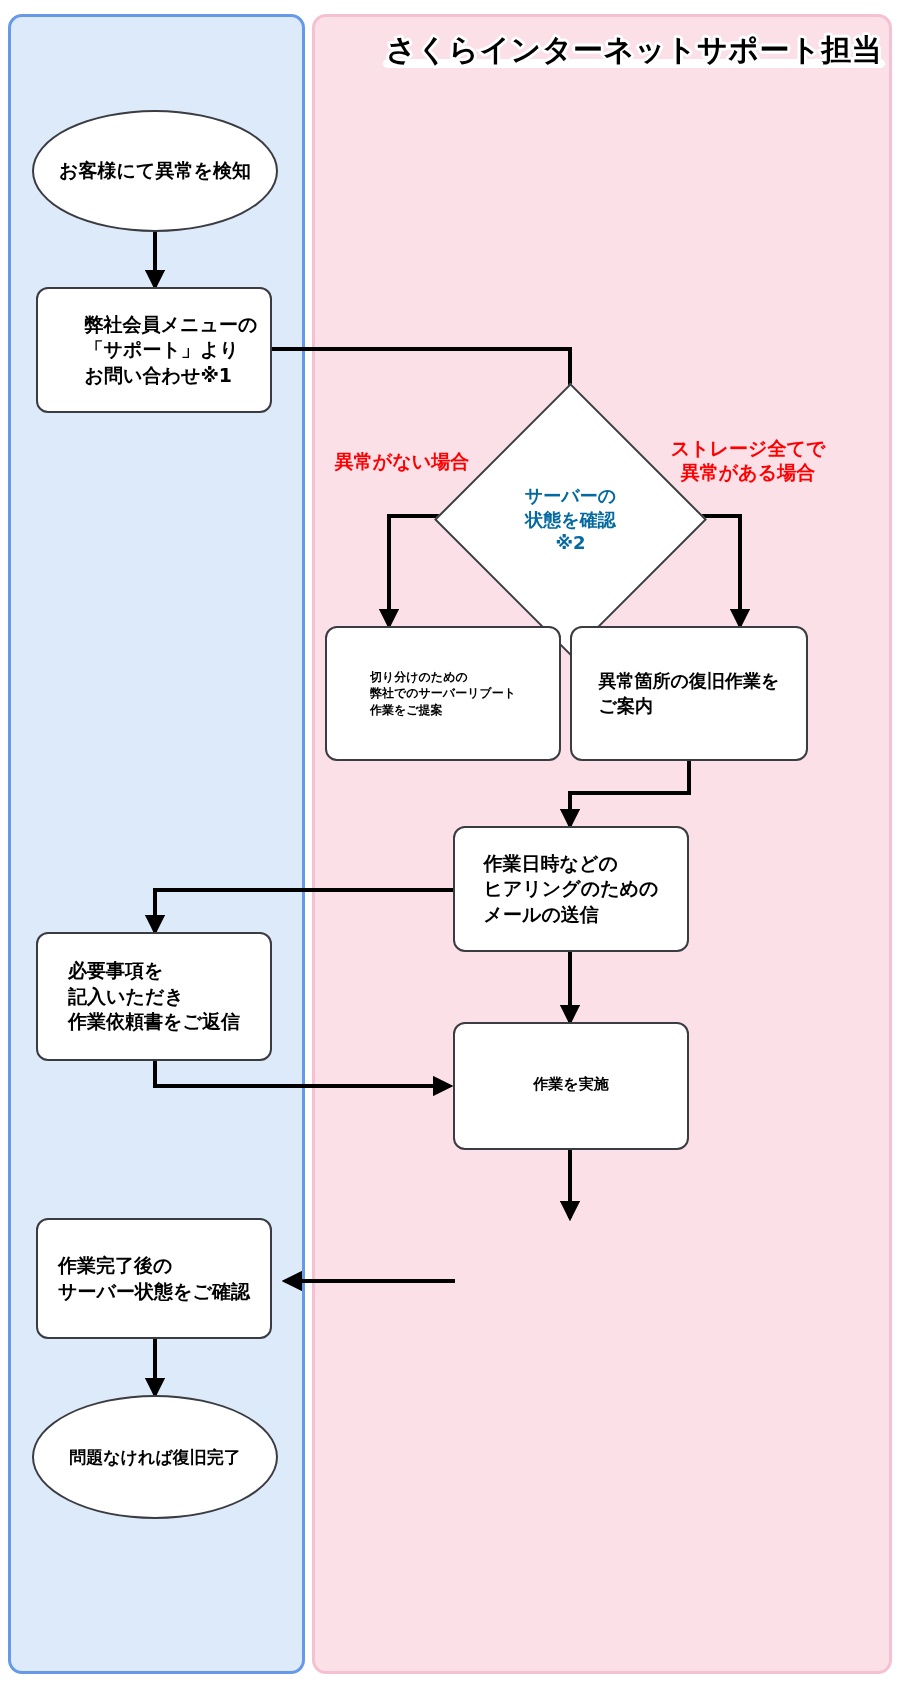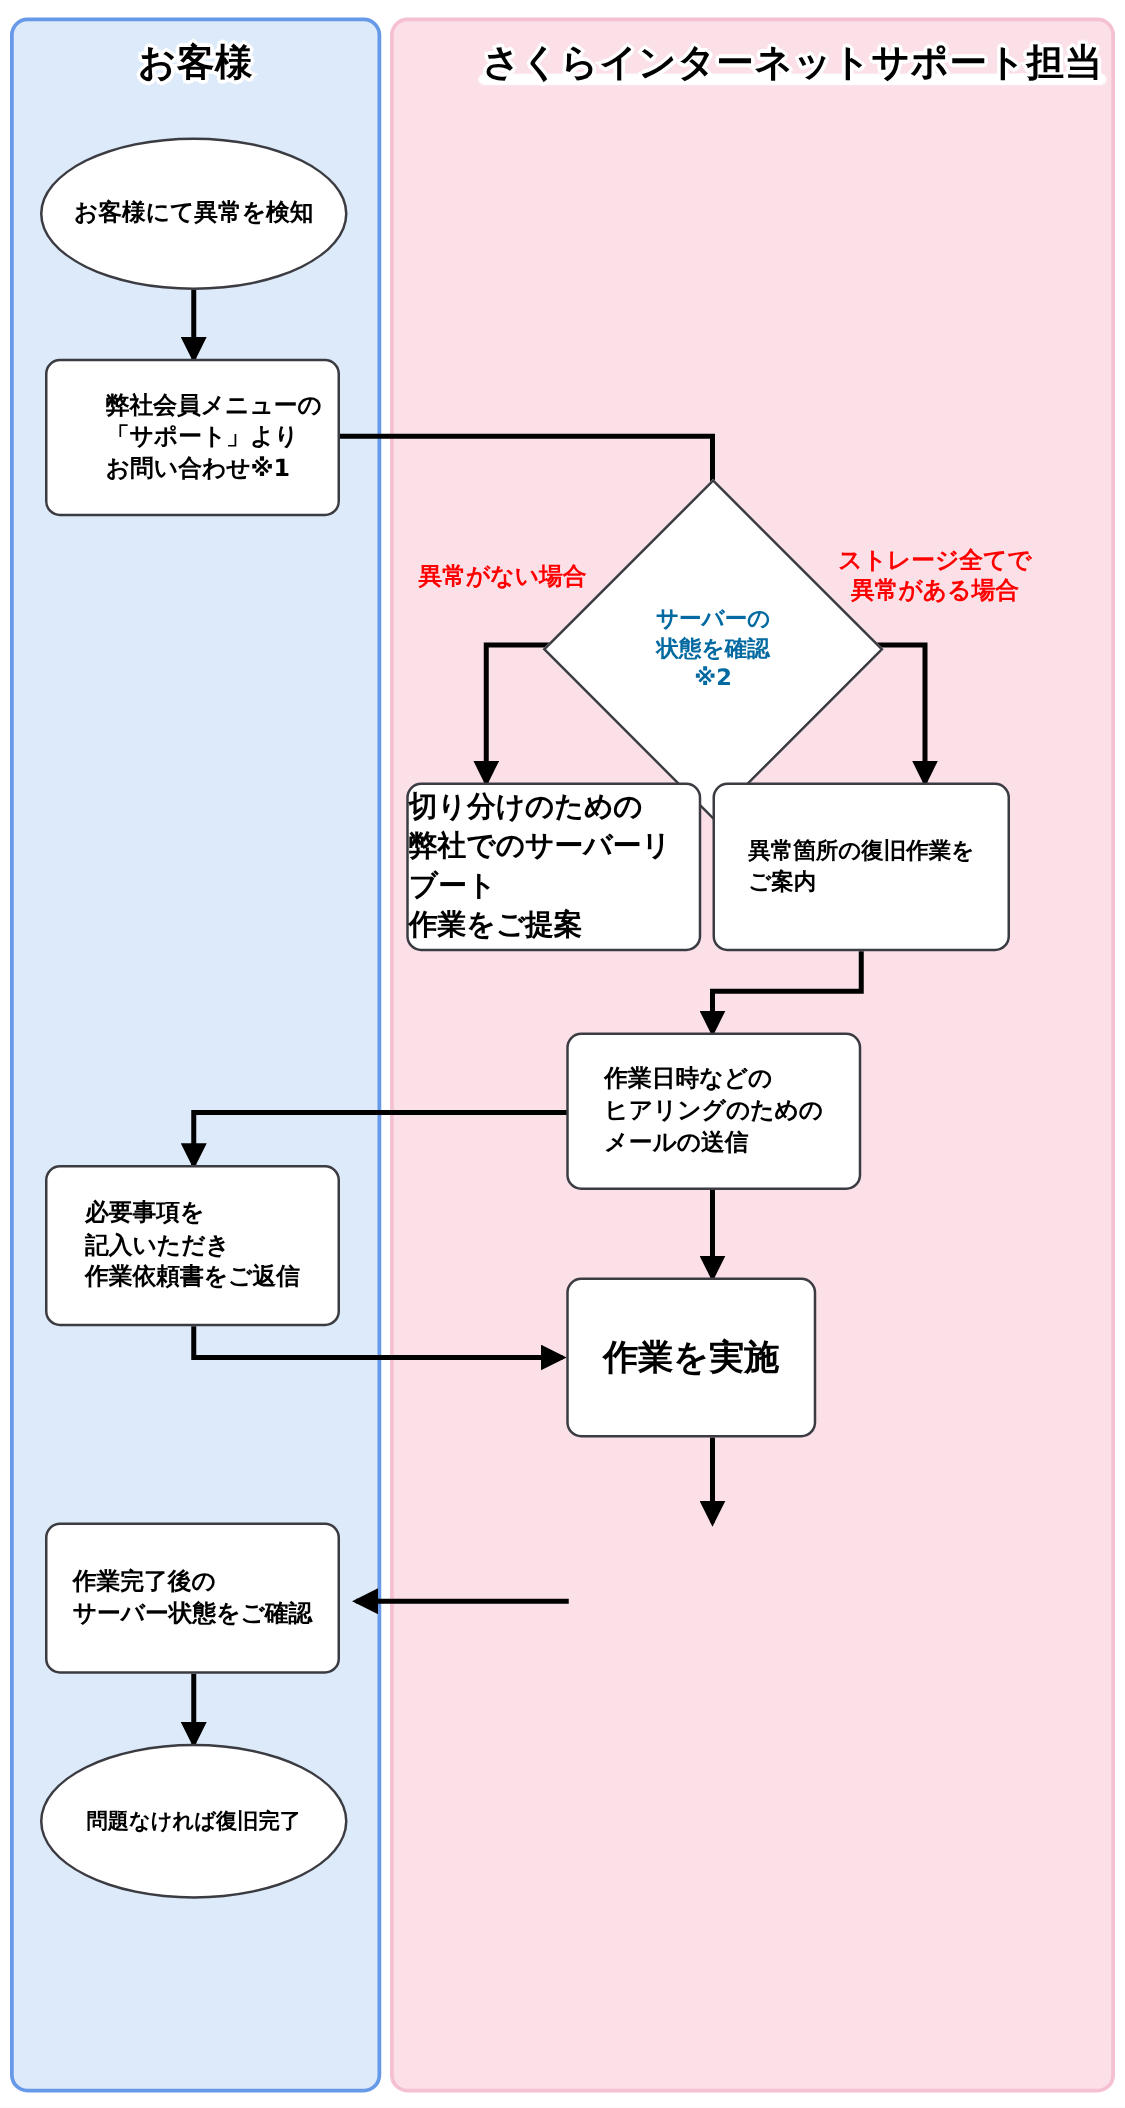--- a/index.html
+++ b/index.html
@@ -136,21 +136,20 @@
   }
 </style>
 </head>
 <body>
 
 <div id="canvas">
 
   <div class="lane lane-customer"></div>
   <div class="lane lane-support"></div>
 
-  <div class="lane-title lane-title-customer">お客様</div>
   <div class="lane-title lane-title-support">さくらインターネットサポート担当</div>
 
   <svg id="edges" viewBox="0 0 900 1686">
     <defs>
       <marker id="arrow" viewBox="0 0 10 10" refX="8.4" refY="5" markerWidth="5.2" markerHeight="5.2" orient="auto-start-reverse">
         <path d="M 0 0 L 10 5 L 0 10 z" fill="#000000"></path>
       </marker>
     </defs>
     <g stroke="#000000" stroke-width="4" fill="none" marker-end="url(#arrow)">
 
@@ -203,38 +202,38 @@
     <span class="txt">問題なければ復旧完了</span>
   </div>
 
   <div class="node-diamond" style="left:474px; top:423px; width:193px; height:193px;">
     <div class="dshape"></div>
     <div class="dlabel" style="font-size:18px;">サーバーの
 状態を確認
 ※2</div>
   </div>
 
-  <div class="node node-rect" style="left:325px; top:626px; width:236px; height:135px; font-size:23px;">
+  <div class="node node-rect" style="left:325px; top:626px; width:236px; height:135px; font-size:12px;">
     <span class="txt">切り分けのための
 弊社でのサーバーリブート
 作業をご提案</span>
   </div>
 
   <div class="node node-rect" style="left:570px; top:626px; width:238px; height:135px; font-size:18px;">
     <span class="txt">異常箇所の復旧作業を
 ご案内</span>
   </div>
 
   <div class="node node-rect" style="left:453px; top:826px; width:236px; height:126px; font-size:19px;">
     <span class="txt">作業日時などの
 ヒアリングのための
 メールの送信</span>
   </div>
 
-  <div class="node node-rect" style="left:453px; top:1022px; width:200px; height:128px; font-size:28px;">
+  <div class="node node-rect" style="left:453px; top:1022px; width:236px; height:128px; font-size:15px;font-family:Liberation Mono, monospace;">
     <span class="txt">作業を実施</span>
   </div>
 
 
   <div class="edge-label" style="left:312px; top:450px; width:180px; font-size:19px;">異常がない場合</div>
 
   <div class="edge-label" style="left:648px; top:437px; width:200px; font-size:19px;">ストレージ全てで
 異常がある場合</div>
 
 </div>

